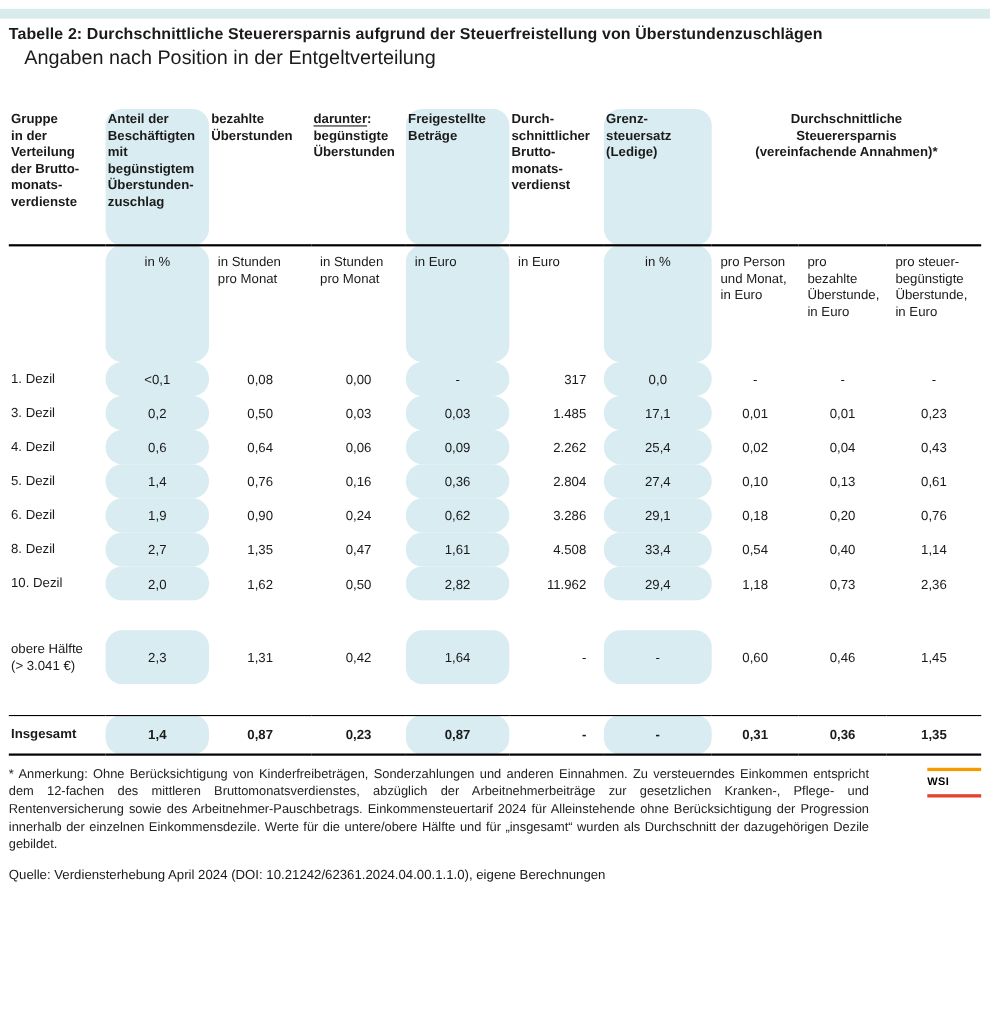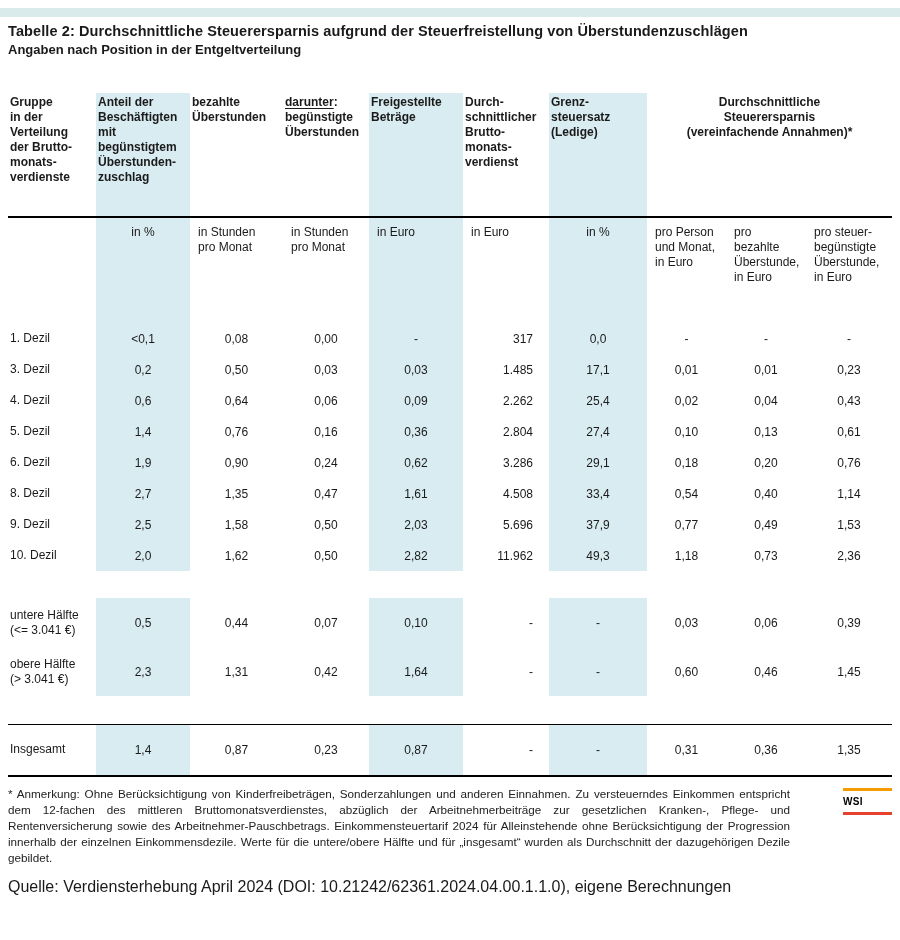--- a/index.html
+++ b/index.html
@@ -6,21 +6,21 @@
   html, body { background: #fff; }
   body {
     width: 900px; height: 940px;
     font-family: "Liberation Sans", "DejaVu Sans", sans-serif;
     color: #1a1a1a;
     position: relative;
     overflow: hidden;
   }
   .topbar { margin-top: 8px; height: 9px; width: 900px; background: var(--topbar, #d9eceb); }
   .title { margin: 6px 8px 0 8px; font-size: 14.5px; font-weight: bold; letter-spacing: 0.1px; }
-  .subtitle { margin: 3px 8px 0 8px; font-size: 13px; font-weight: bold; }
+  .subtitle { margin: 3px 8px 0 22px; font-size: 18px; font-weight: normal; }
 
   table.main {
     border-collapse: collapse;
     table-layout: fixed;
     width: 884px;
     margin: 36px 0 0 8px;
     font-size: 12px;
   }
   td, th { padding: 0; font-weight: normal; }
   .pl { white-space: pre-line; line-height: 15px; }
@@ -30,39 +30,39 @@
   tr.hdr > th.center { text-align: center; }
   .u { text-decoration: underline; text-underline-offset: 2px; font-weight: bold; }
   .bcolon { font-weight: bold; }
 
   tr.units > td { vertical-align: top; height: 106px; padding-top: 7px; }
   tr.units > td.ctr { text-align: center; }
   tr.units > td.lft { text-align: left; padding-left: 8px; }
 
   tr.dezil > td { height: 31px; vertical-align: middle; }
   tr.half > td { height: 49px; vertical-align: middle; }
-  tr.total > td { height: 52px; vertical-align: middle; font-weight: normal;
+  tr.total > td { height: 36px; vertical-align: middle; font-weight: bold;
                   border-top: 1.2px solid #000; border-bottom: 2.5px solid #000; }
   tr.spacer > td { background: #fff !important; }
 
   td.lbl { text-align: left; padding-left: 2px; white-space: pre-line; line-height: 15px; }
   td.val { text-align: center; }
   td.v4 { text-align: right; padding-right: 16px; }
-  .blue { background: var(--hl, #d9ecf1); }
+  .blue { background: var(--hl, #d9ecf1); border-radius: 15px; }
 
   .foot { display: flex; width: 884px; margin: 9px 0 0 8px; }
   .footnote {
     width: 782px; font-size: 11.7px; line-height: 16px;
     text-align: justify; color: #222;
   }
   .logo { margin-left: auto; width: 49px; margin-top: 2px; }
   .logo .bar-top { height: 3px; background: var(--logo-orange, #f59b00); }
   .logo .txt { font-weight: bold; font-size: 10px; line-height: 18px; padding-top: 2px; letter-spacing: 0.3px; color: #000; }
   .logo .bar-bottom { height: 2.5px; background: var(--logo-red, #e6402e); margin-top: 1px; }
-  .source { margin: 12px 8px 0 8px; font-size: 16px; }
+  .source { margin: 12px 8px 0 8px; font-size: 12px; }
 </style>
 </head>
 <body>
 
 <div class="topbar"></div>
 <div class="title">Tabelle 2: Durchschnittliche Steuerersparnis aufgrund der Steuerfreistellung von Überstundenzuschlägen</div>
 <div class="subtitle">Angaben nach Position in der Entgeltverteilung</div>
 
 <table class="main">
   <colgroup>
@@ -234,58 +234,33 @@
         <td class="val v1">1,35</td>
         <td class="val v2">0,47</td>
         <td class="val v3 blue">1,61</td>
         <td class="val v4">4.508</td>
         <td class="val v5 blue">33,4</td>
         <td class="val v6">0,54</td>
         <td class="val v7">0,40</td>
         <td class="val v8">1,14</td>
       </tr>
       <tr class="dezil">
-        <td class="lbl">9. Dezil</td>
-        <td class="val v0 blue">2,5</td>
-        <td class="val v1">1,58</td>
-        <td class="val v2">0,50</td>
-        <td class="val v3 blue">2,03</td>
-        <td class="val v4">5.696</td>
-        <td class="val v5 blue">37,9</td>
-        <td class="val v6">0,77</td>
-        <td class="val v7">0,49</td>
-        <td class="val v8">1,53</td>
-      </tr>
-      <tr class="dezil">
         <td class="lbl">10. Dezil</td>
         <td class="val v0 blue">2,0</td>
         <td class="val v1">1,62</td>
         <td class="val v2">0,50</td>
         <td class="val v3 blue">2,82</td>
         <td class="val v4">11.962</td>
-        <td class="val v5 blue">49,3</td>
+        <td class="val v5 blue">29,4</td>
         <td class="val v6">1,18</td>
         <td class="val v7">0,73</td>
         <td class="val v8">2,36</td>
       </tr>
       <tr class="spacer">
         <td colspan="10" style="height: 27px;"></td>
-      </tr>
-      <tr class="half">
-        <td class="lbl">untere Hälfte
-(&lt;= 3.041 €)</td>
-        <td class="val v0 blue">0,5</td>
-        <td class="val v1">0,44</td>
-        <td class="val v2">0,07</td>
-        <td class="val v3 blue">0,10</td>
-        <td class="val v4">-</td>
-        <td class="val v5 blue">-</td>
-        <td class="val v6">0,03</td>
-        <td class="val v7">0,06</td>
-        <td class="val v8">0,39</td>
       </tr>
       <tr class="half">
         <td class="lbl">obere Hälfte
 (&gt; 3.041 €)</td>
         <td class="val v0 blue">2,3</td>
         <td class="val v1">1,31</td>
         <td class="val v2">0,42</td>
         <td class="val v3 blue">1,64</td>
         <td class="val v4">-</td>
         <td class="val v5 blue">-</td>

